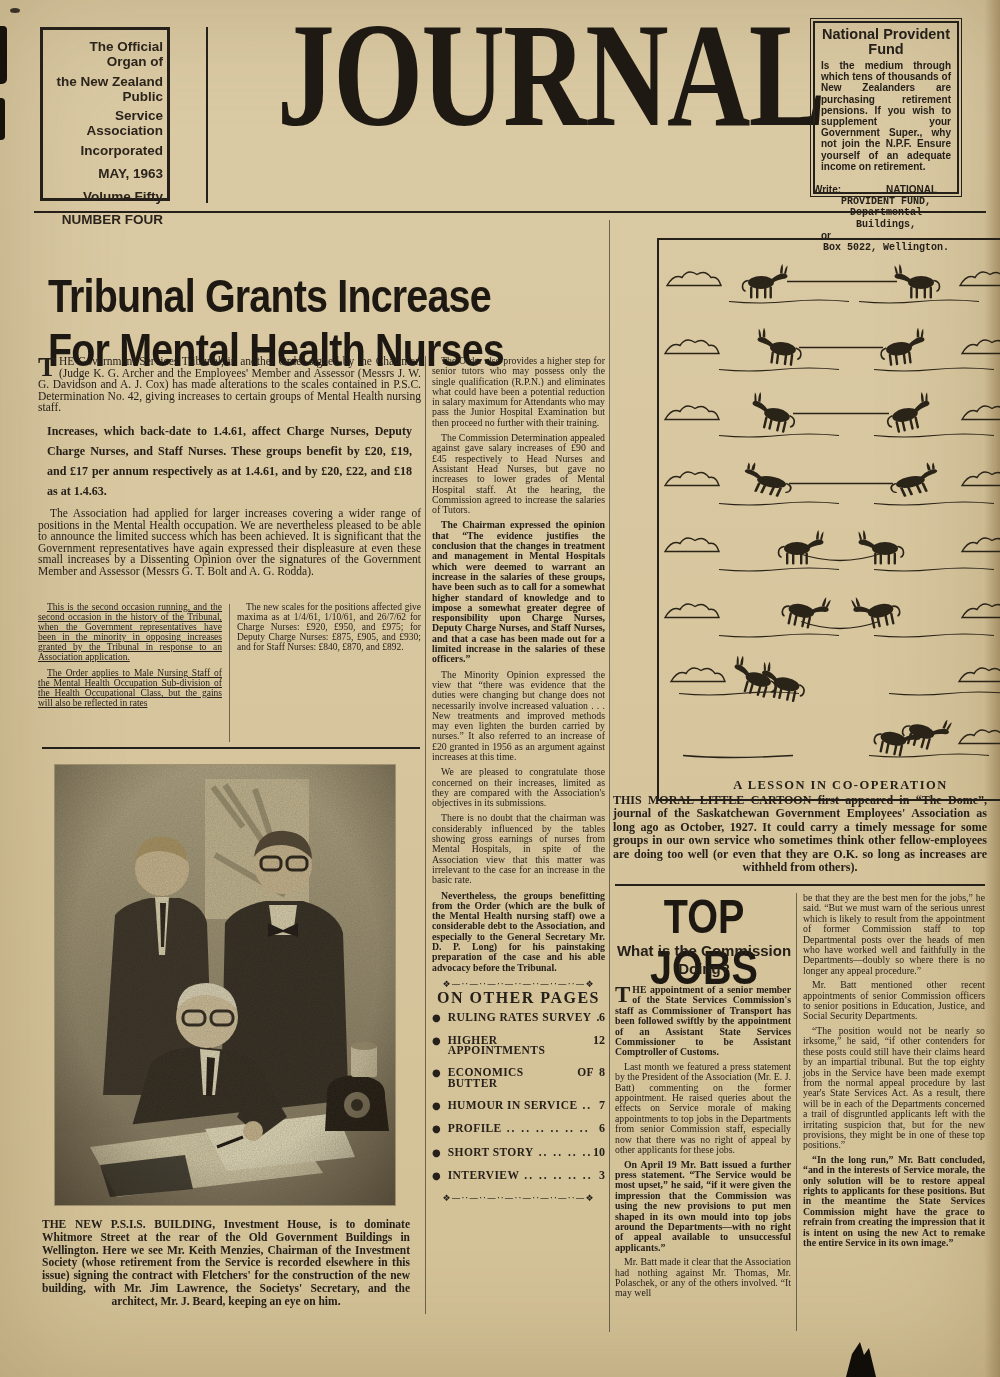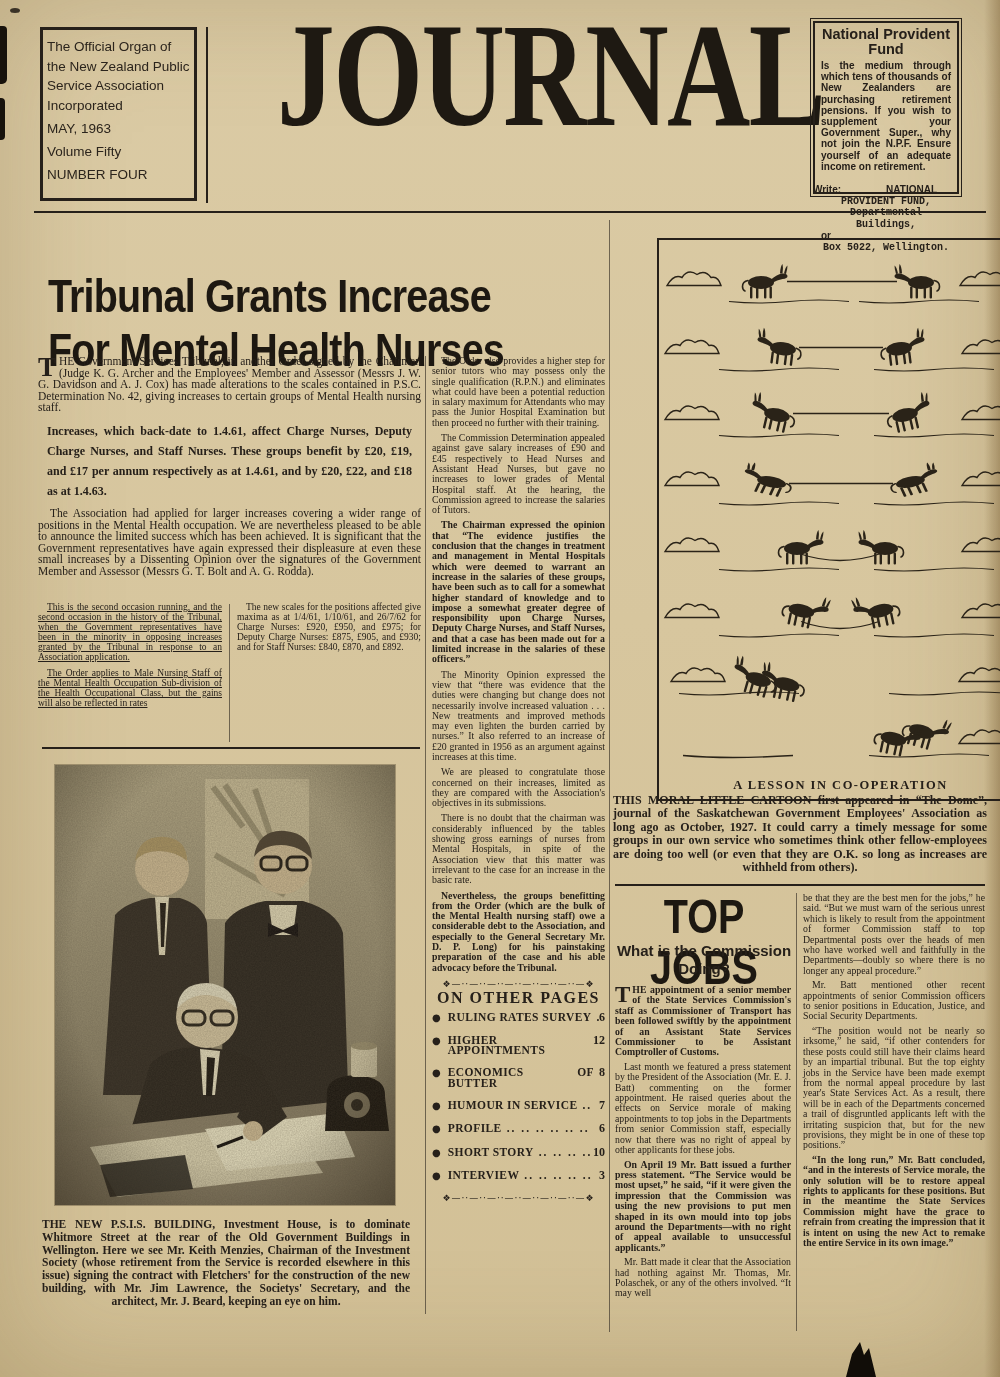--- a/index.html
+++ b/index.html
@@ -11,24 +11,24 @@
     box-shadow:inset 0 0 120px rgba(110,85,40,.28);
   }
   .edge-right{position:absolute;right:0;top:0;width:16px;height:100%;
     background:linear-gradient(to left,rgba(125,98,55,.45),rgba(125,98,55,0));}
   .blem{position:absolute;background:#17120c;}
   .blem1{left:0;top:26px;width:7px;height:58px;border-radius:0 4px 5px 0;}
   .blem2{left:0;top:98px;width:5px;height:42px;border-radius:0 4px 4px 0;}
   .blem3{left:10px;top:8px;width:10px;height:5px;border-radius:50%;opacity:.8;}
 
   
-  .mast-left{position:absolute;left:40px;top:27px;width:157px;height:174px;
+  .mast-left{position:absolute;left:40px;top:27px;width:130px;height:174px;
     border:3px solid #26201a;box-sizing:border-box;padding:9px 4px 4px;
-    font-family:"Liberation Sans","DejaVu Sans",sans-serif;text-align:left;
-    font-size:13.5px;font-weight:normal;color:#2b241c;}
+    font-family:"Liberation Sans","DejaVu Sans",sans-serif;text-align:right;
+    font-size:13.5px;font-weight:bold;color:#2b241c;}
   .mast-left div{margin-bottom:4.5px;}
   .mast-left .sp{margin-top:8px;}
   .mast-rule{position:absolute;left:206px;top:27px;width:2px;height:176px;background:#26201a;}
   .mast-title{position:absolute;left:212px;top:14px;width:592px;text-align:center;}
   .mast-script{font-family:"DejaVu Serif",serif;font-style:italic;font-weight:bold;
     font-size:50px;line-height:52px;color:#1e1912;}
   .mast-journal{font-family:"Liberation Serif",serif;font-weight:bold;font-size:148px;
     line-height:122px;letter-spacing:-2px;color:#1e1912;
     transform:scaleX(.78);transform-origin:50% 0;}
   .npf{position:absolute;left:810px;top:18px;width:152px;height:179px;box-sizing:border-box;

